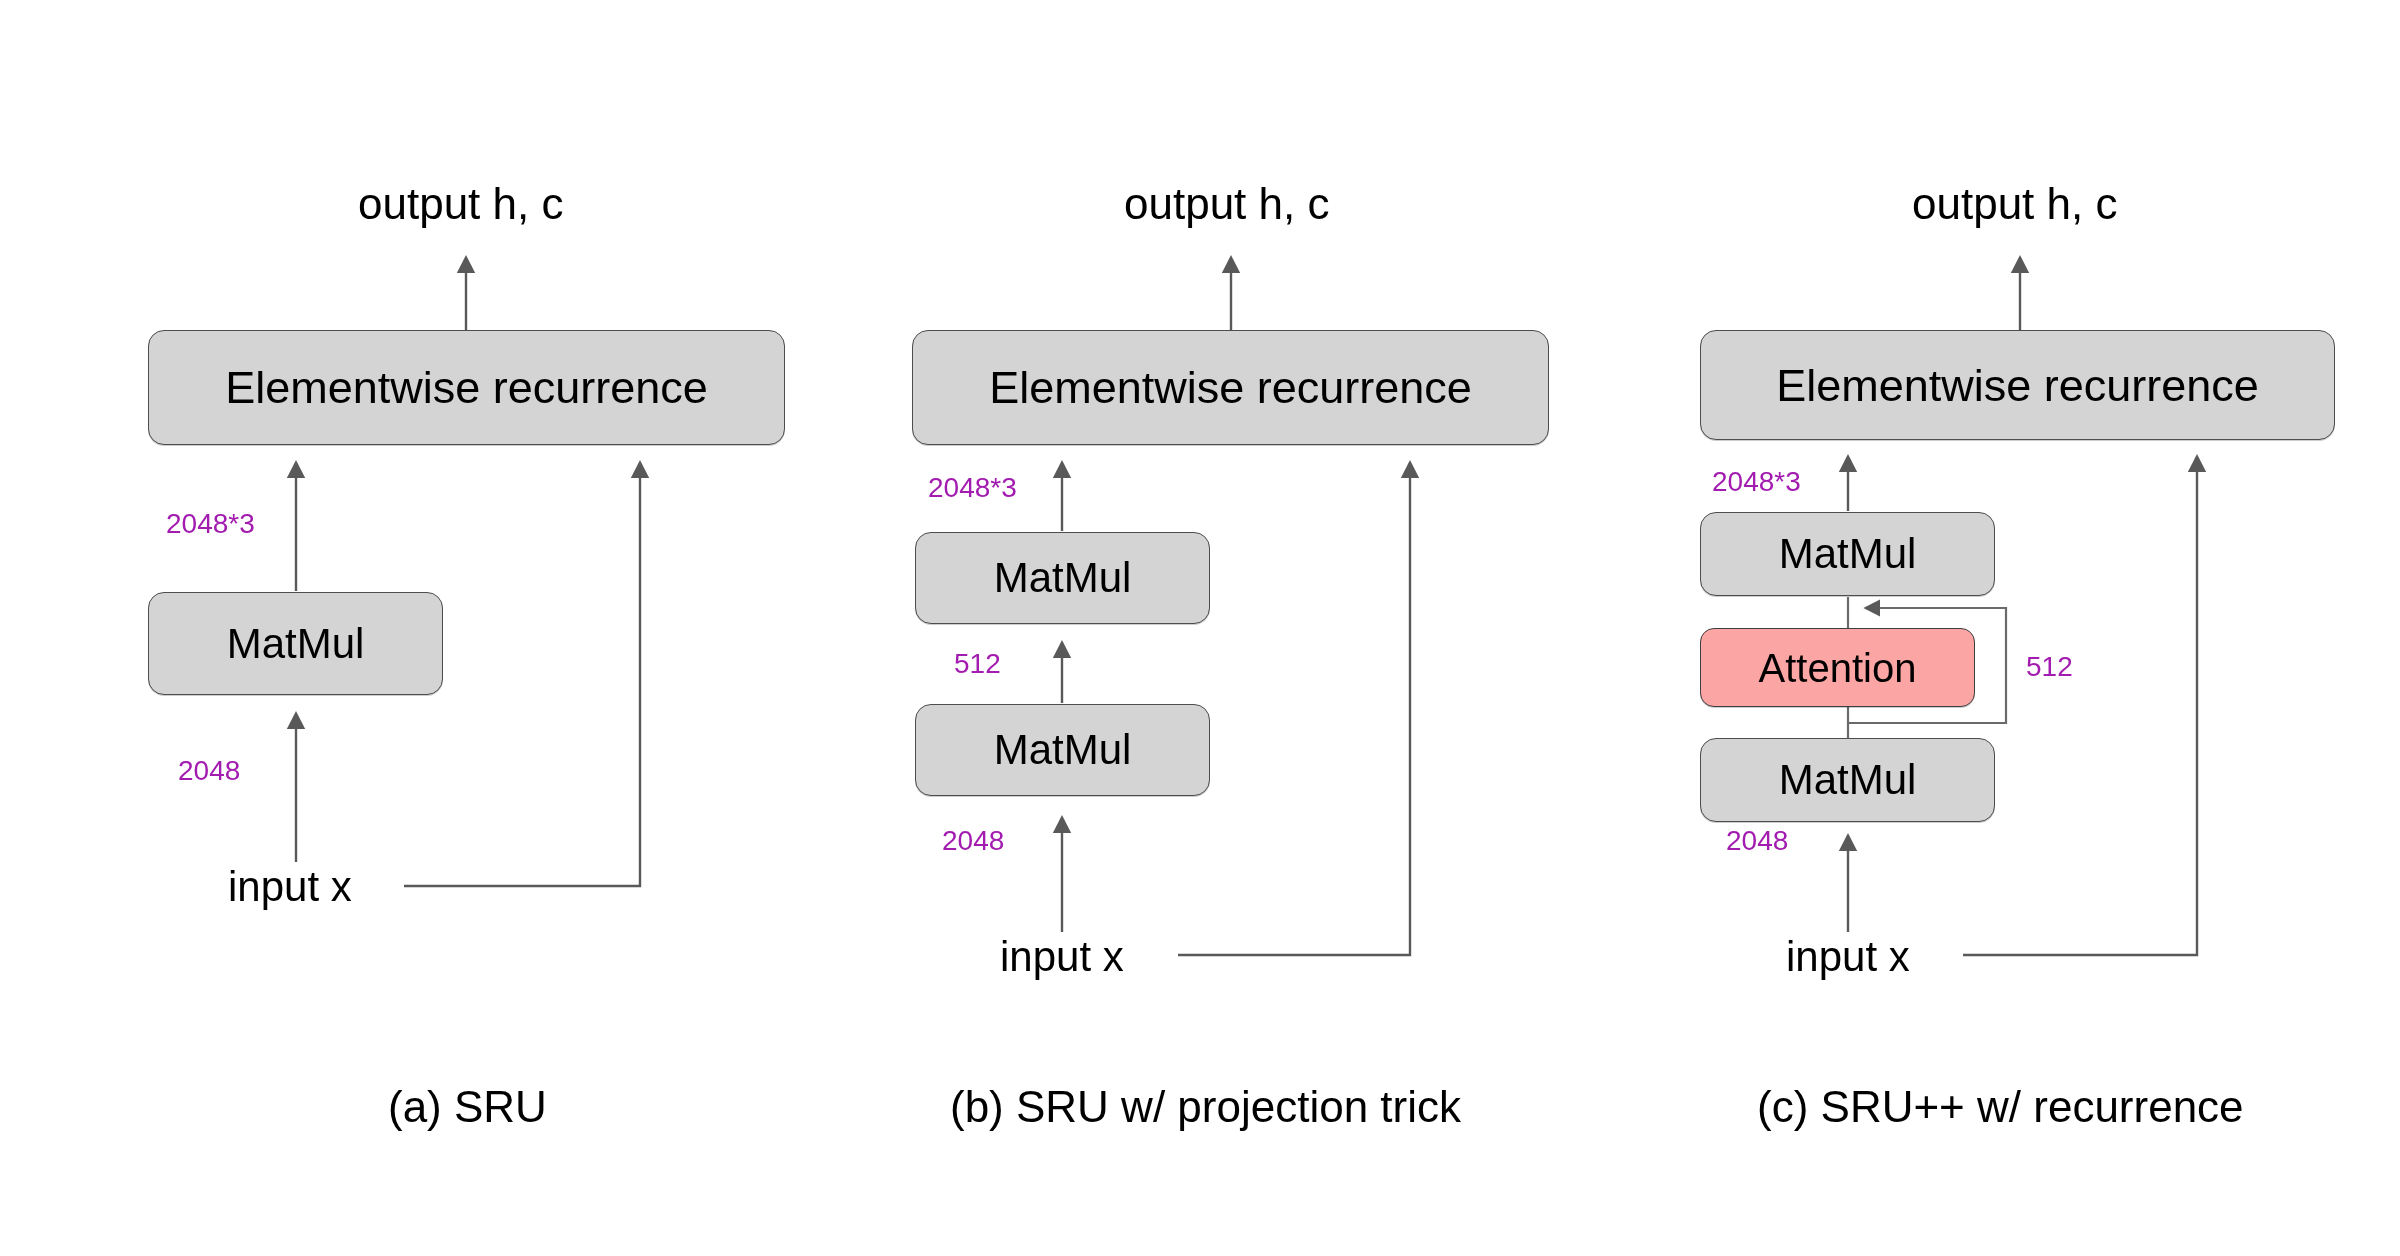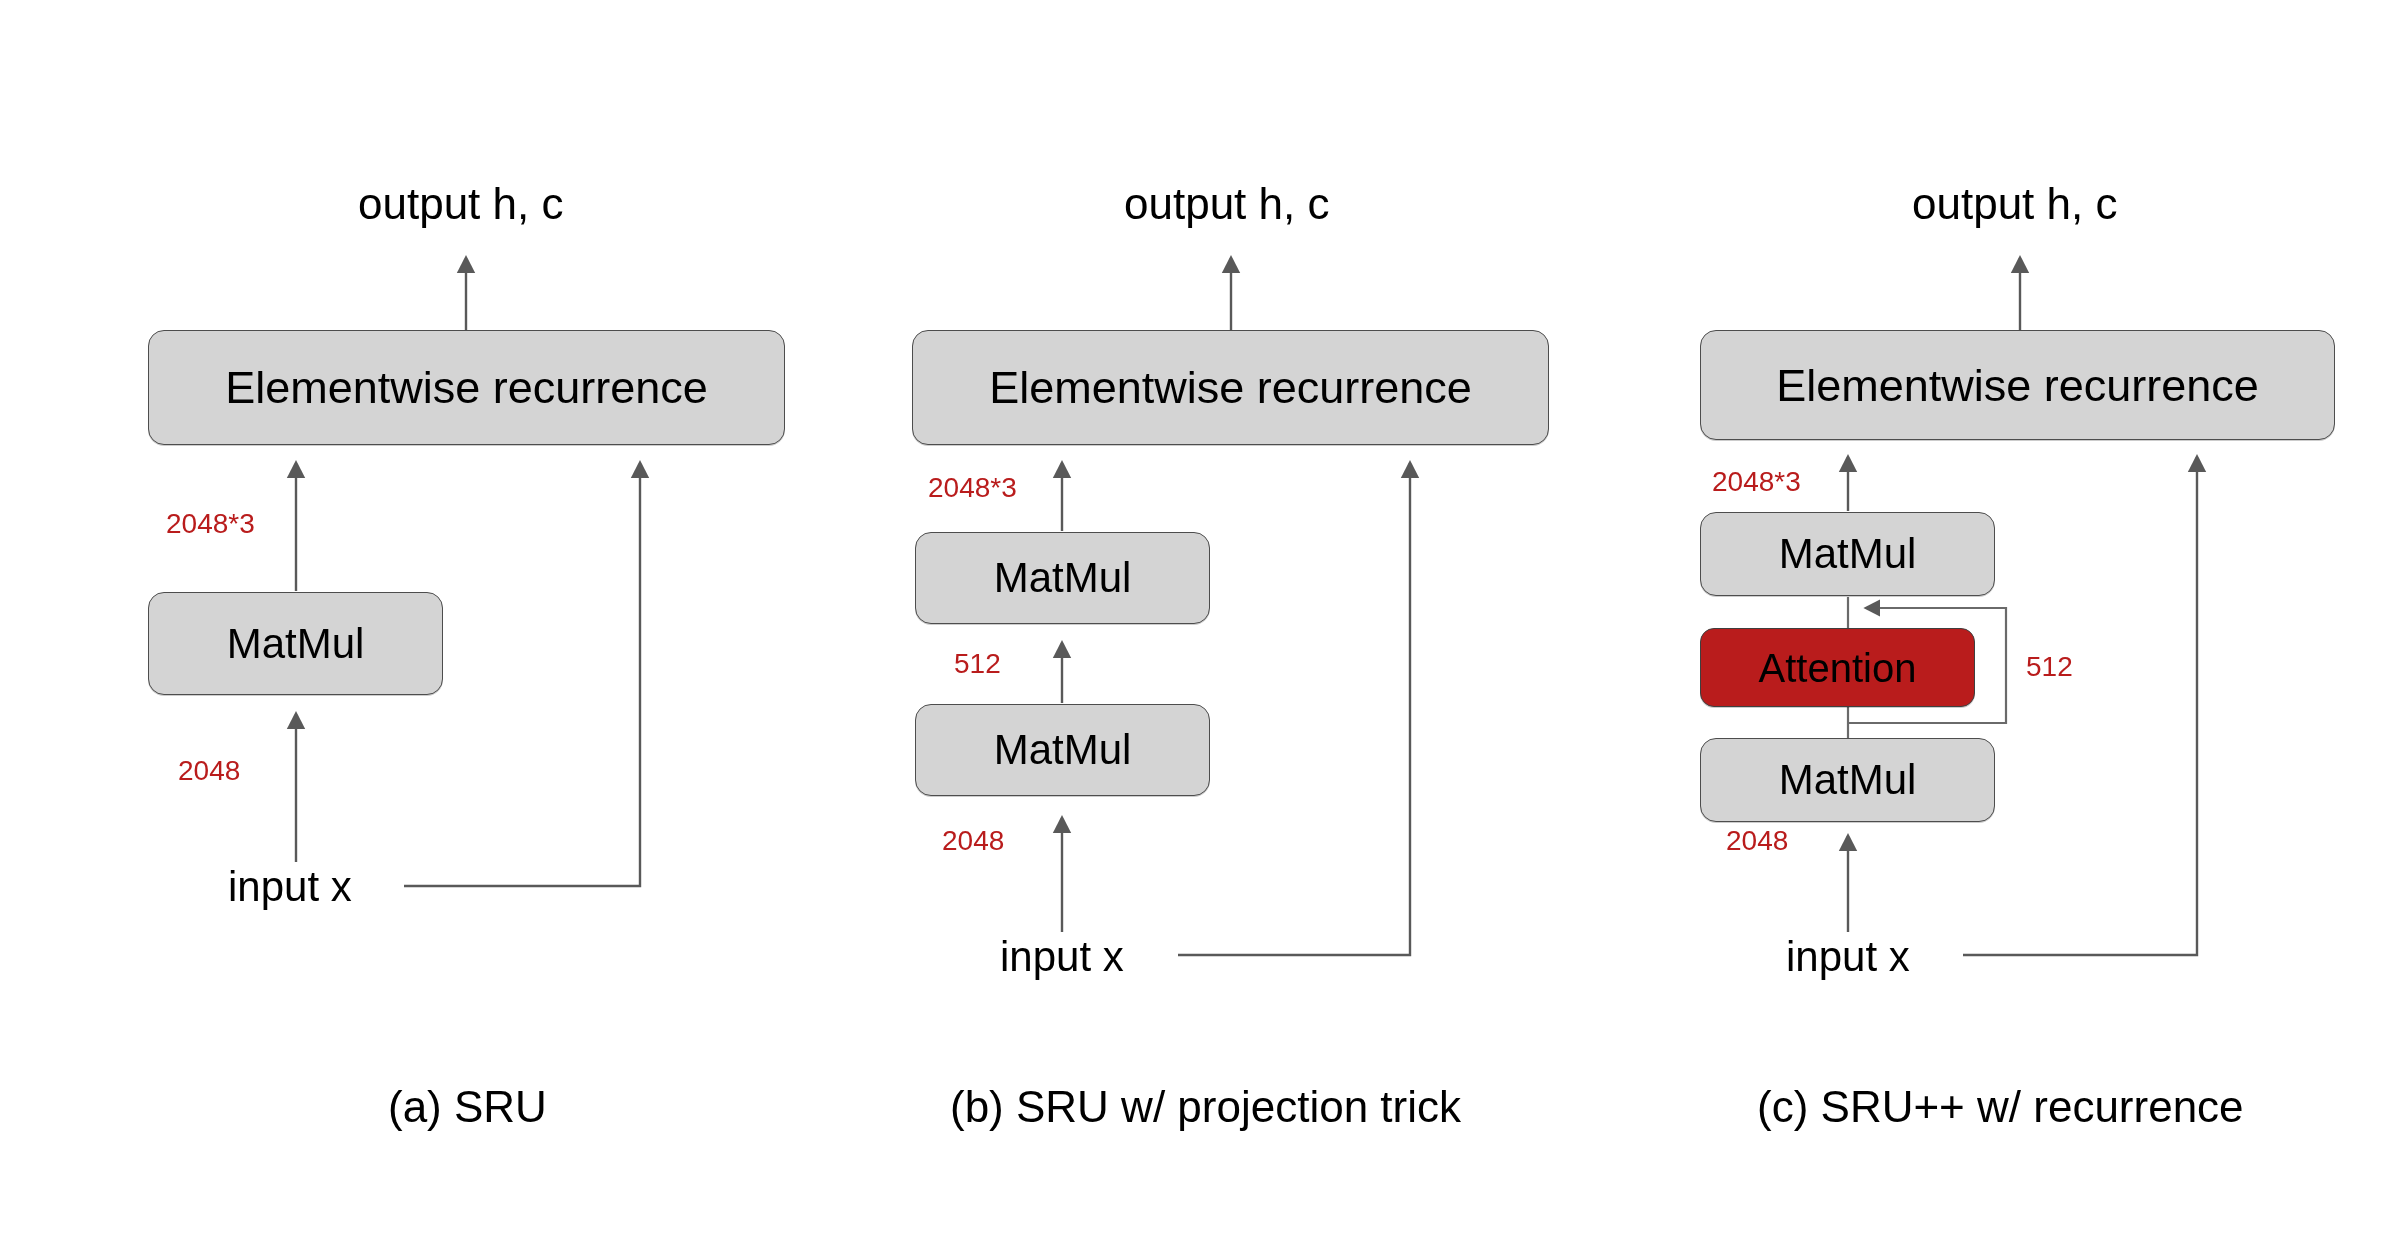--- a/index.html
+++ b/index.html
@@ -19,38 +19,38 @@
     box-sizing:border-box;
     border:1.6px solid #4d4d4d;
     border-radius:16px;
     background:#d4d4d4;
     display:flex;align-items:center;justify-content:center;
     text-align:center;
     line-height:1;
     color:#000;
     box-shadow:0 1px 0 rgba(0,0,0,.20);
   }
-  .node.attn{background:#b91c1c;border-color:#3f3f3f;border-radius:14px;}
+  .node.attn{background:#fca5a5;border-color:#3f3f3f;border-radius:14px;}
   .node .lbl{display:block;}
 
   .ew  .lbl{font-size:45px;}
   .mm  .lbl{font-size:42px;}
   .attn .lbl{font-size:40px;}
 
   
   .txt{
     position:absolute;
     white-space:nowrap;
     line-height:1;
     color:#000;
   }
   .txt.out{font-size:44px;}
   .txt.inx{font-size:42px;}
   .txt.cap{font-size:44px;}
-  .txt.dim{font-size:28px;color:#b91c1c;}
+  .txt.dim{font-size:28px;color:#a21caf;}
 
   
   #wires{position:absolute;left:0;top:0;width:2400px;height:1256px;pointer-events:none;}
   .wire{stroke:#595959;stroke-width:2.4px;fill:none;}
   .wire-thin{stroke:#6a6a6a;stroke-width:2.2px;fill:none;}
 </style>
 </head>
 <body>
 
 <div id="stage">

